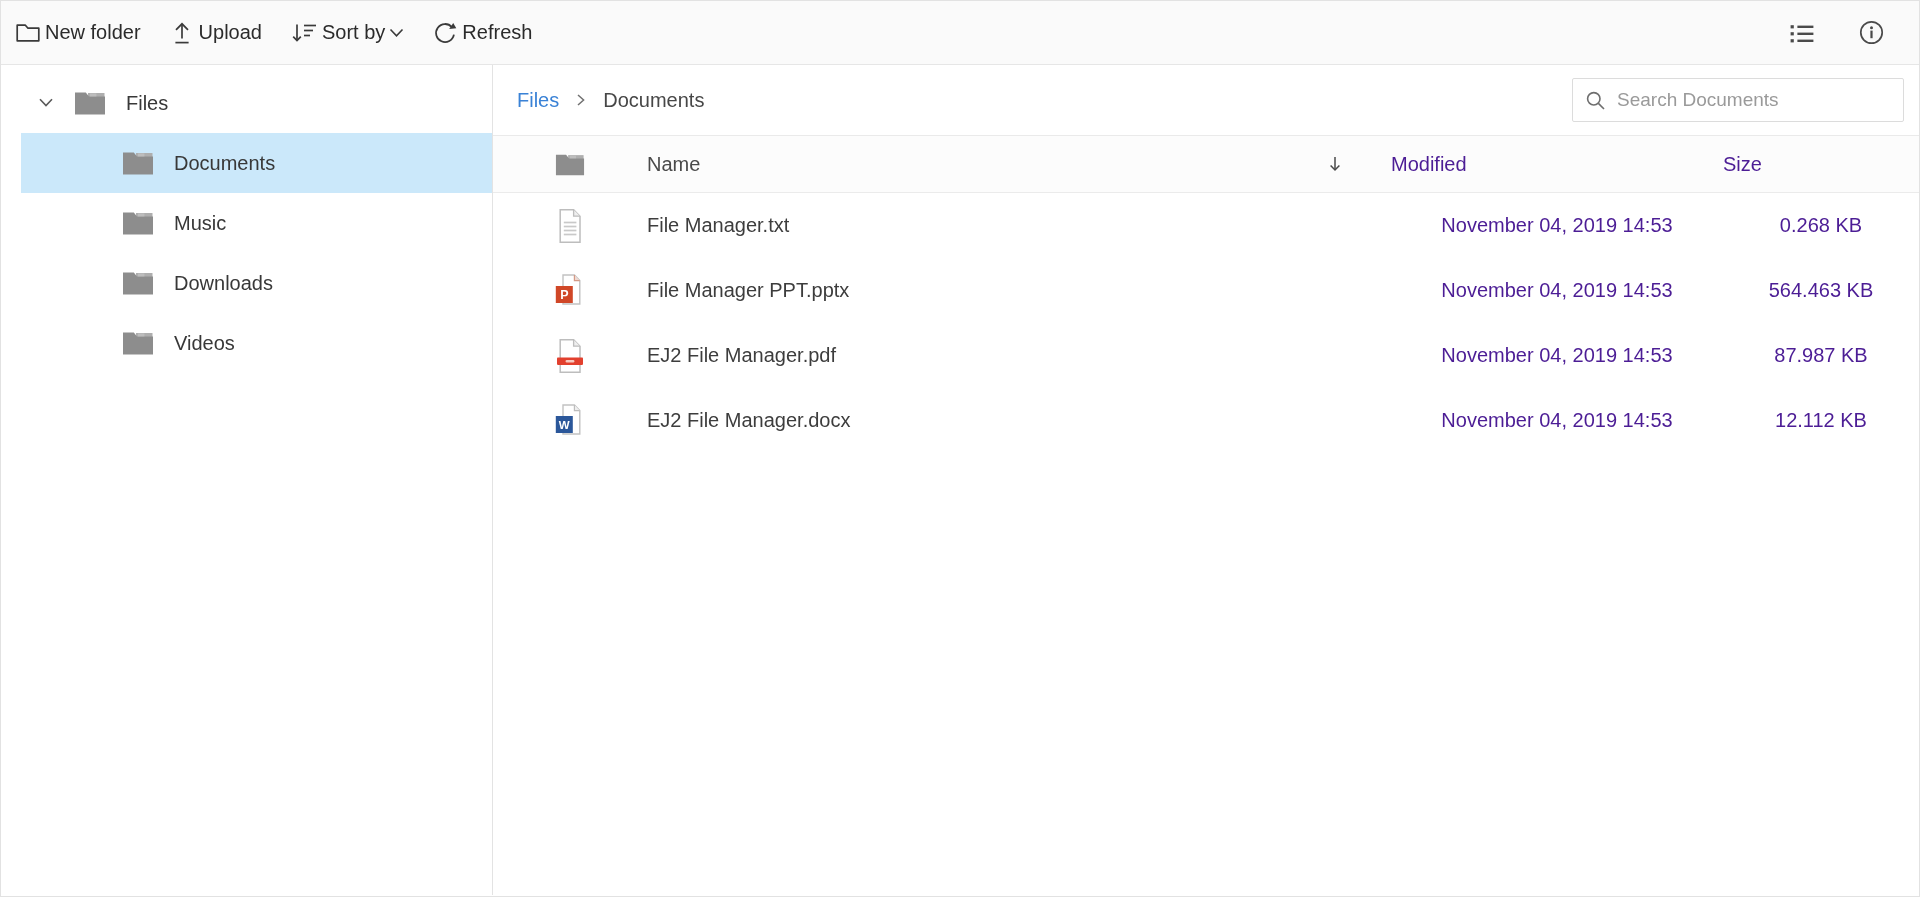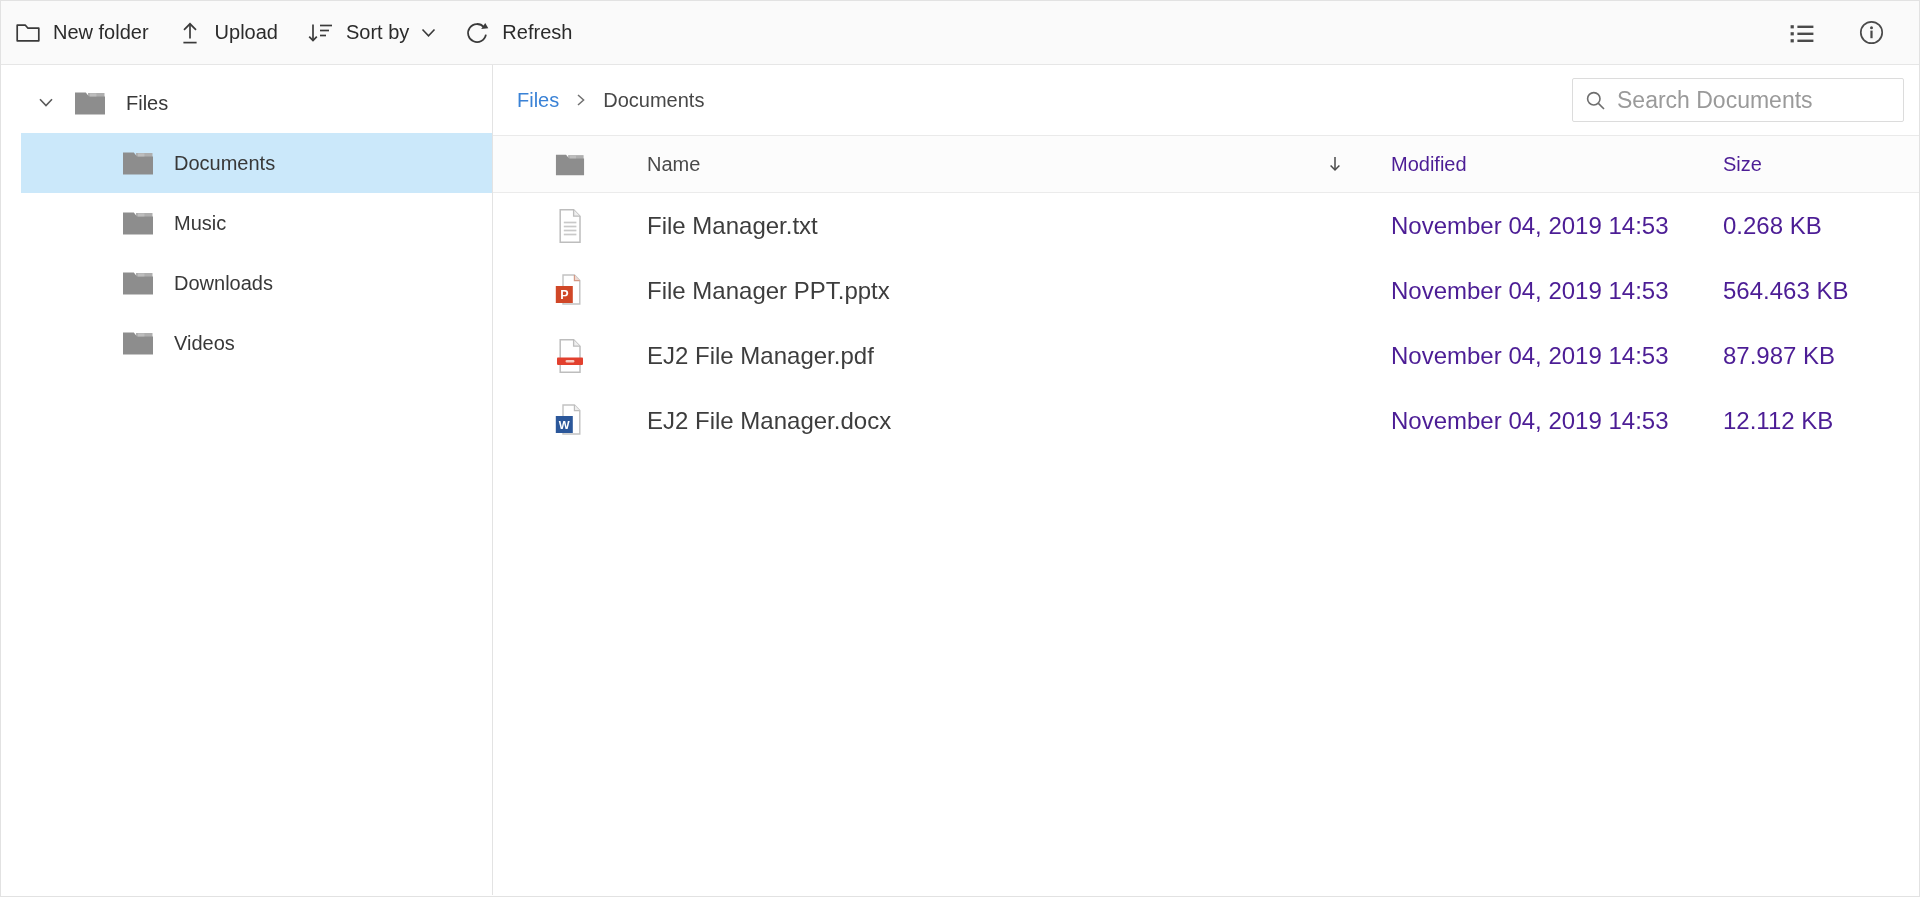--- a/index.html
+++ b/index.html
@@ -9,21 +9,21 @@
     width:1920px; height:897px; background:#fff;
     border:1px solid #e2e2e2; overflow:hidden; position:relative;
     color:#333;
   }
   
   .toolbar{
     height:64px; background:#fafafa; border-bottom:1px solid #e6e6e6;
     display:flex; align-items:center; padding:0 28px 0 0;
   }
   .tb-btn{
-    display:flex; align-items:center; gap:12px; padding:0 14px; height:48px;
+    display:flex; align-items:center; gap:4px; padding:0 14px; height:48px;
     font-size:20px; color:#2b2b2b; cursor:pointer; white-space:nowrap;
   }
   .tb-right{ margin-left:auto; display:flex; align-items:center; gap:30px; }
   .icon-btn{ display:flex; align-items:center; justify-content:center; cursor:pointer; padding:6px; }
   
   .body{ display:flex; height:830px;padding-left:20px; }
   .sidebar{ width:472px; border-right:1px solid #e3e3e3; padding-top:8px; flex:none; overflow:hidden; }
   .main{ flex:1; min-width:0; display:flex; flex-direction:column; }
   
   .tree-row{ height:60px; display:flex; align-items:center; font-size:20px; color:#383838; cursor:pointer; }
@@ -40,33 +40,33 @@
   }
   .crumb-link{ color:#3a82d6; font-size:20px; cursor:pointer; }
   .crumb-sep{ margin:0 17px; display:flex; align-items:center; }
   .crumb-current{ color:#474747; font-size:20px; cursor:pointer; }
   .searchbox{
     margin-left:auto; width:332px; height:44px; background:#fff;
     border:1px solid #dcdcdc; border-radius:2px;
     display:flex; align-items:center; padding:0 12px; gap:11px;
   }
   .searchbox input{
-    border:none; outline:none; width:100%; font-size:23px; color:#333;
+    border:none; outline:none; width:100%; font-size:19px; color:#333;
     font-family:"Liberation Sans", sans-serif; background:transparent;
   }
   .searchbox input::placeholder{ color:#9a9a9a; }
   
   .grid-header, .grid-row{
     display:grid; grid-template-columns:94px auto 332px 196px; align-items:center;
   }
   .grid-header{
     height:57px; background:#fcfcfc; border-bottom:1px solid #ebebeb;
     color:#4a4a4a; font-size:20px;
   }
-  .grid-row{ height:65px; font-size:24px; color:#3d3d3d; cursor:pointer; }
+  .grid-row{ height:65px; font-size:20px; color:#3d3d3d; cursor:pointer;text-align:center; }
   .col-icon{ padding-left:62px; display:flex; align-items:center; }
   .col-name{ padding-left:60px; display:flex; align-items:center; min-width:0;gap:24px; }
   .col-name .sort-arrow{ margin-left:auto; margin-right:48px; display:flex; }
   .cell-mod, .cell-size{ color:#4c1d95; }
   .col-head{ cursor:pointer; }
   svg{ display:block; }
 </style>
 </head>
 <body>
 

